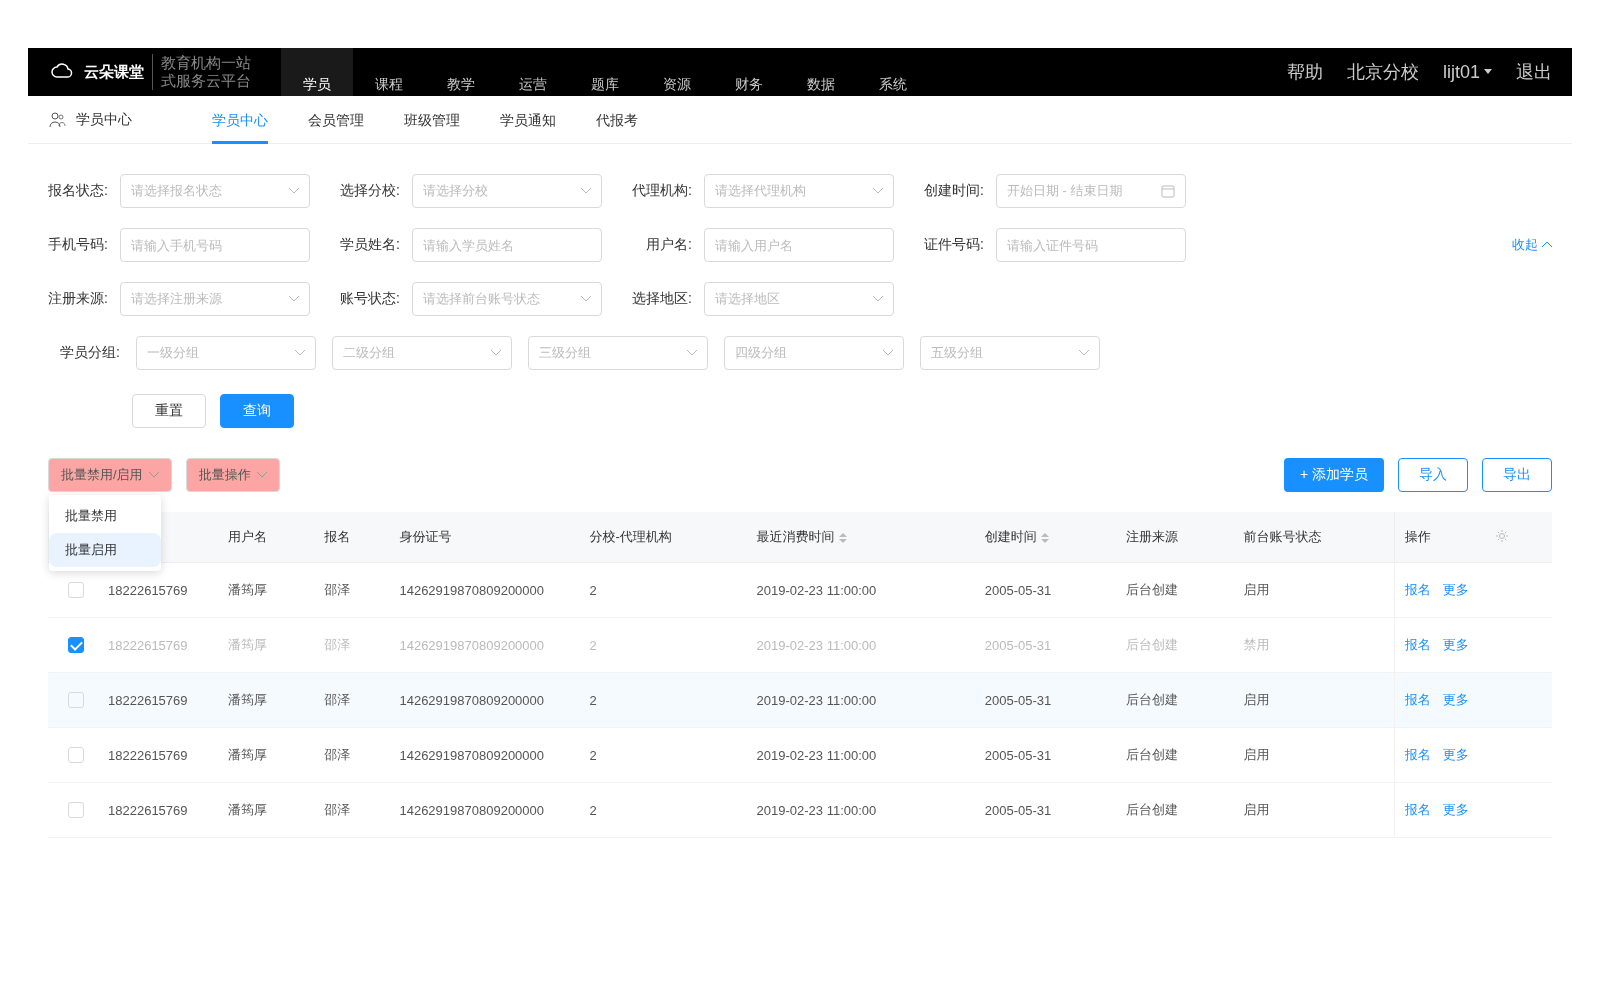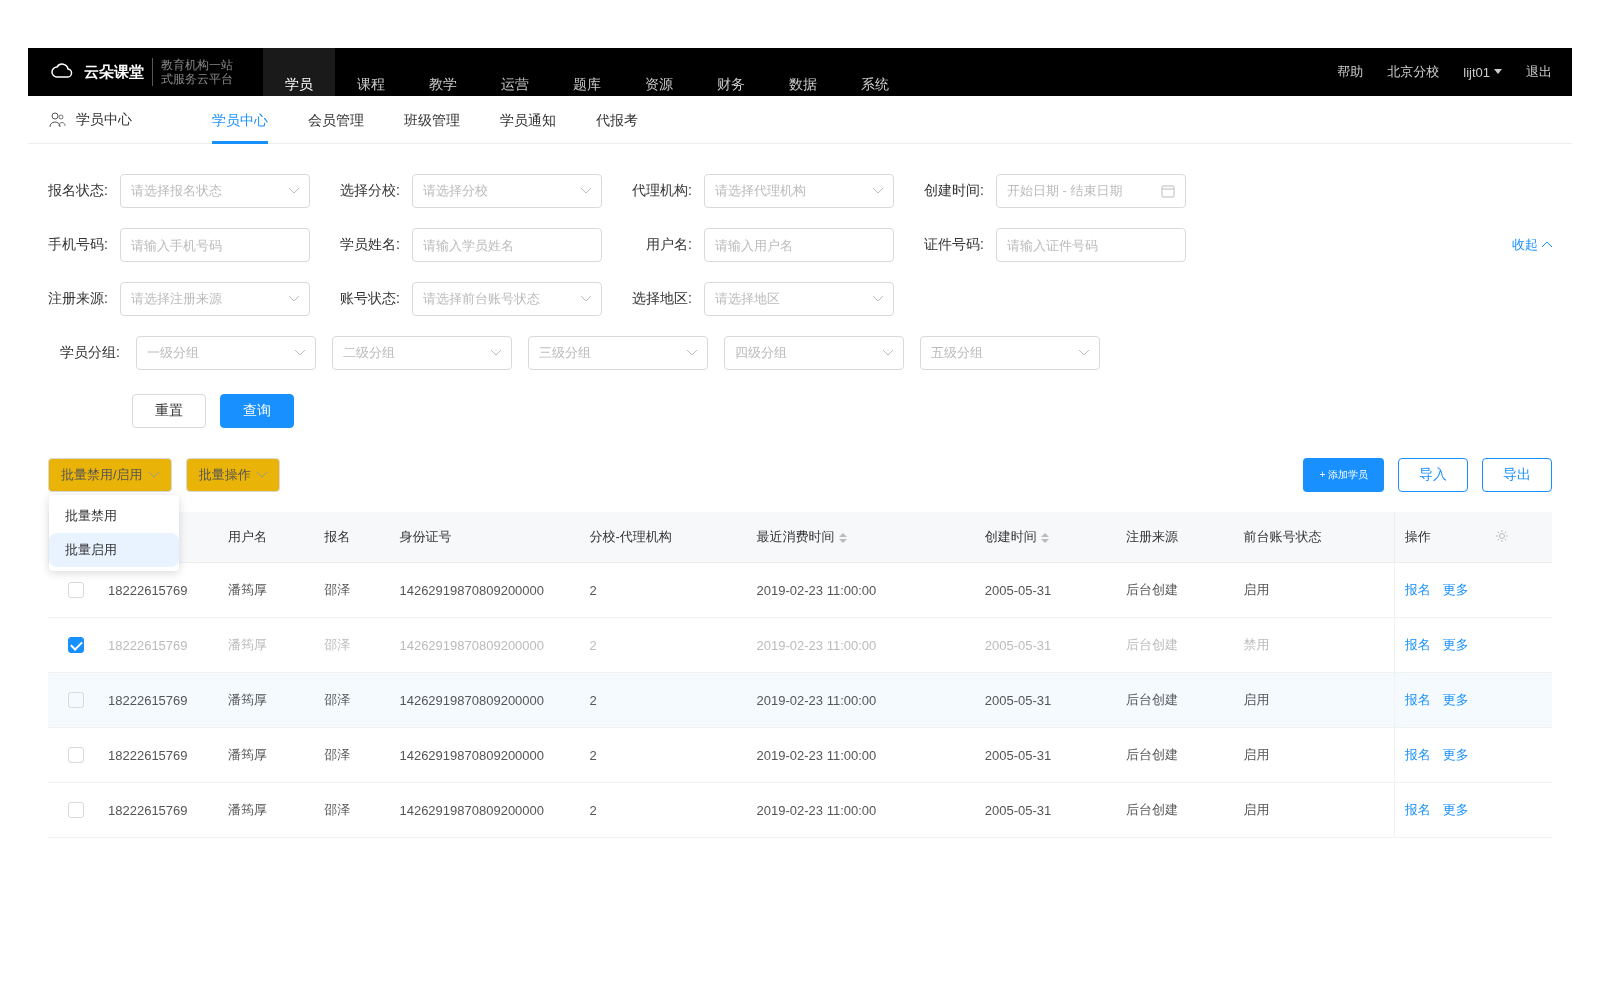--- a/index.html
+++ b/index.html
@@ -3,25 +3,25 @@
   <meta charset="utf-8">
   <style>
     * { margin: 0; padding: 0; box-sizing: border-box; font-family: -apple-system, BlinkMacSystemFont, "Segoe UI", "PingFang SC", "Hiragino Sans GB", "Microsoft YaHei", sans-serif; }
     body { background: #fff; color: #333; font-size: 14px; }
     .page { width: 1600px; margin: 0 auto; padding: 48px 28px 0; }
     
     .top-nav { background: #000; height: 48px; display: flex; align-items: center; padding: 0 20px; }
     .logo-area { display: flex; align-items: center; gap: 8px; margin-right: 30px; }
     .logo-icon { width: 28px; height: 22px; }
     .logo-text { color: #fff; font-size: 15px; font-weight: bold; }
-    .logo-sub { color: #888; font-size: 12px; border-left: 1px solid #555; padding-left: 8px; line-height: 1.2; }
+    .logo-sub { color: #888; font-size: 15px; border-left: 1px solid #555; padding-left: 8px; line-height: 1.2; }
     .nav-items { display: flex; flex: 1; }
     .nav-item { color: #ccc; padding: 12px 22px; height: 48px; line-height: 48px; cursor: pointer; font-size: 14px; }
     .nav-item.active { background: #1a1a1a; color: #fff; }
-    .nav-right { display: flex; align-items: center; gap: 24px; color: #ccc; font-size: 13px; }
+    .nav-right { display: flex; align-items: center; gap: 24px; color: #ccc; font-size: 18px; }
     .nav-right-item { cursor: pointer; display: flex; align-items: center; gap: 4px; }
     
     .sub-nav { height: 48px; display: flex; align-items: center; padding: 0 20px; border-bottom: 1px solid #eee; }
     .sub-nav-left { display: flex; align-items: center; gap: 10px; margin-right: 80px; color: #333; font-size: 14px; }
     .person-icon { width: 18px; height: 18px; }
     .sub-tabs { display: flex; gap: 40px; }
     .sub-tab { height: 48px; line-height: 48px; cursor: pointer; position: relative; color: #333; }
     .sub-tab.active { color: #1890ff; }
     .sub-tab.active::after { content: ""; position: absolute; bottom: 0; left: 0; right: 0; height: 3px; background: #1890ff; }
     
@@ -39,26 +39,26 @@
     
     .grouping-row { display: flex; gap: 16px; margin-bottom: 24px; align-items: center; }
     .grouping-row .filter-label { min-width: 72px; }
     
     .btn-row { display: flex; gap: 14px; padding-left: 84px; }
     .btn { height: 34px; padding: 0 22px; border-radius: 4px; cursor: pointer; font-size: 14px; border: 1px solid #d9d9d9; background: #fff; color: #333; }
     .btn-primary { background: #1890ff; border-color: #1890ff; color: #fff; }
     
     .toolbar { display: flex; justify-content: space-between; padding: 20px; align-items: center; position: relative; }
     .toolbar-left { display: flex; gap: 14px; }
-    .dropdown-btn { height: 34px; padding: 0 12px; border: 1px solid #d9d9d9; border-radius: 4px; background: #eab308; cursor: pointer; display: flex; align-items: center; gap: 6px; color: #555; font-size: 13px; position: relative; }
-    .dropdown-menu { position: absolute; top: 36px; left: 0; width: 130px; background: #fff; border-radius: 4px; box-shadow: 0 2px 10px rgba(0,0,0,0.15); z-index: 10; padding: 4px 0; }
+    .dropdown-btn { height: 34px; padding: 0 12px; border: 1px solid #d9d9d9; border-radius: 4px; background: #fca5a5; cursor: pointer; display: flex; align-items: center; gap: 6px; color: #555; font-size: 13px; position: relative; }
+    .dropdown-menu { position: absolute; top: 36px; left: 0; width: 112px; background: #fff; border-radius: 4px; box-shadow: 0 2px 10px rgba(0,0,0,0.15); z-index: 10; padding: 4px 0; }
     .dropdown-item { padding: 8px 16px; cursor: pointer; font-size: 13px; color: #333; }
     .dropdown-item.hover { background: #e8f3ff; border-radius: 8px; }
     .toolbar-right { display: flex; gap: 14px; }
-    .btn-add { background: #1890ff; border-color: #1890ff; color: #fff; height: 34px; padding: 0 16px; border-radius: 4px; cursor: pointer; font-size: 10px; border: none; }
+    .btn-add { background: #1890ff; border-color: #1890ff; color: #fff; height: 34px; padding: 0 16px; border-radius: 4px; cursor: pointer; font-size: 14px; border: none; }
     .btn-outline { height: 34px; padding: 0 20px; border: 1px solid #1890ff; border-radius: 4px; background: #fff; color: #1890ff; cursor: pointer; font-size: 14px; }
     
     .table { width: calc(100% - 40px); margin: 0 20px; border-collapse: collapse; }
     .table th { background: #f7f8fa; text-align: left; padding: 16px 10px; font-weight: normal; color: #333; font-size: 13px; border-bottom: 1px solid #eee; }
     .table th.first { width: 50px; padding-left: 20px; }
     .table th.actions-col { border-left: 1px solid #eee; }
     .table th .sort-icons { display: inline-flex; flex-direction: column; margin-left: 4px; vertical-align: middle; }
     .sort-up, .sort-down { width: 0; height: 0; border-left: 4px solid transparent; border-right: 4px solid transparent; }
     .sort-up { border-bottom: 4px solid #bbb; margin-bottom: 2px; }
     .sort-down { border-top: 4px solid #bbb; }

